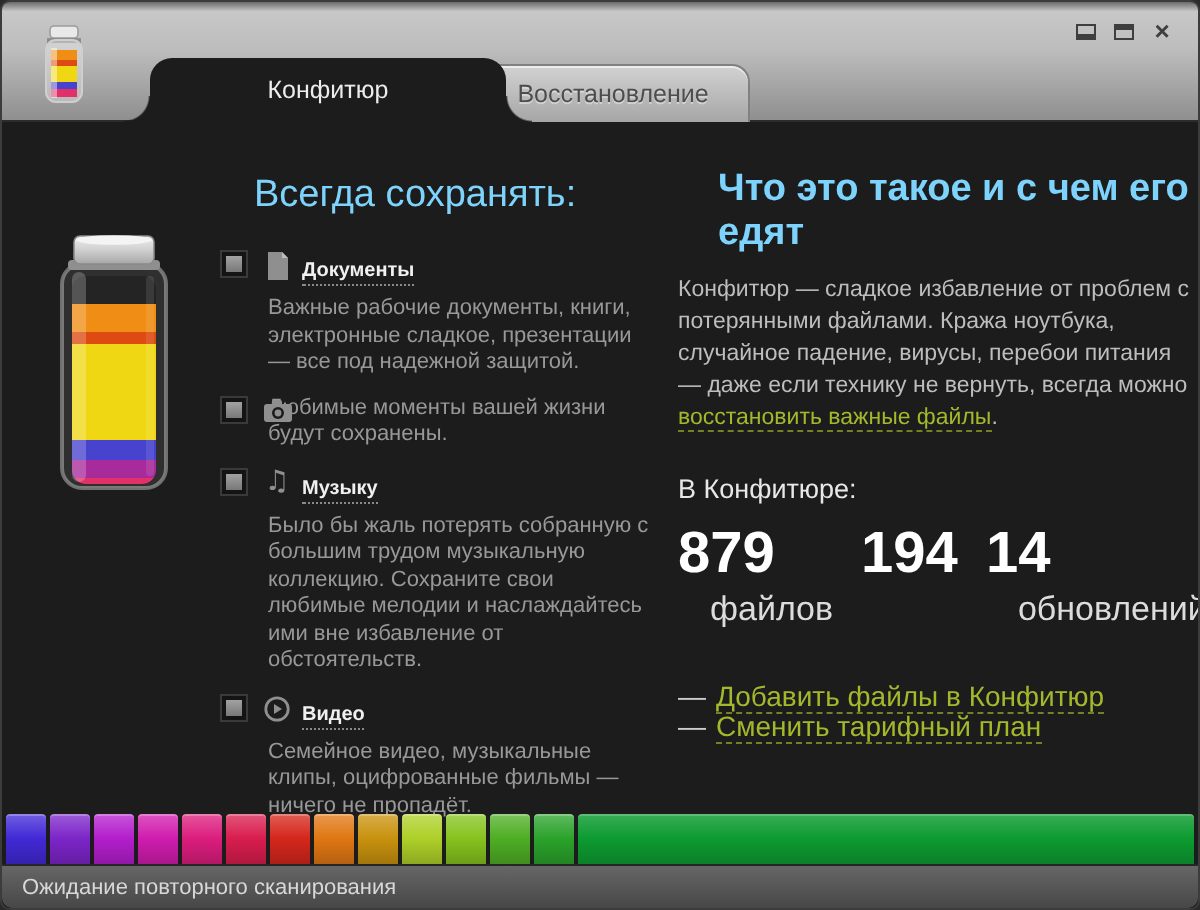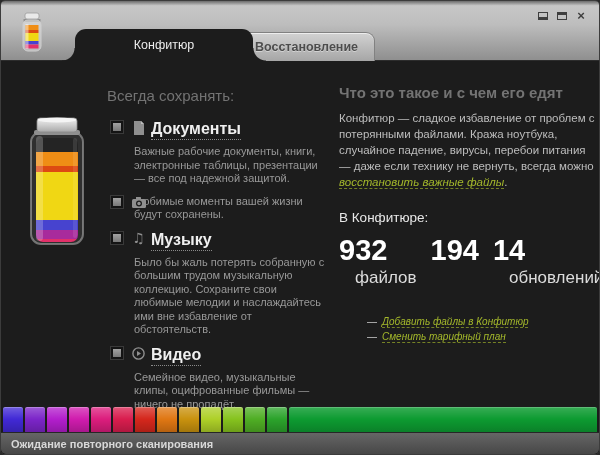--- a/index.html
+++ b/index.html
@@ -33,21 +33,20 @@
   .tab-inactive {
     position: absolute; left: 237px; top: 31px; width: 137px; height: 29px;
     background: linear-gradient(180deg, #d2d2d2, #a6a6a6);
     border: 1px solid #818181; border-bottom: none;
     border-radius: 9px 9px 0 0;
     box-shadow: inset 0 1px 0 rgba(255,255,255,.6);
     display: flex; align-items: center; justify-content: center;
     color: #4d4d4d; font-size: 12.5px;
     text-shadow: 0 1px 0 rgba(255,255,255,.4);
     cursor: pointer;
-    font-weight: bold;
   }
   .tab-active {
     position: absolute; left: 74px; top: 28px; width: 178px; height: 32px;
     background: #1c1c1c;
     border-radius: 11px 11px 0 0;
     display: flex; align-items: center; justify-content: center;
     color: #ececec; font-size: 12.5px;
     cursor: default;
   }
   .tab-active::before {
@@ -58,60 +57,59 @@
     content: ""; position: absolute; right: -13px; bottom: 0; width: 13px; height: 13px;
     background: radial-gradient(circle at 100% 0, rgba(0,0,0,0) 12px, #1c1c1c 13px);
   }
 
   
   .content { position: absolute; left: 0; top: 60px; right: 0; bottom: 0; background: #1c1c1c; }
 
   .big-jar { position: absolute; left: 27px; top: 55px; }
 
   .left-col { position: absolute; left: 106px; top: 26px; width: 215px; }
-  .section-heading { color: #737373; font-size: 15px; margin-bottom: 16px; }
+  .section-heading { color: #7dd3fc; font-size: 19px; margin-bottom: 16px; margin-left: 20px; }
 
   .save-item { position: relative; padding-left: 27px; margin-bottom: 9px; }
   .save-item .checkbox {
     position: absolute; left: 4px; top: 1px; width: 12px; height: 12px;
     background: linear-gradient(180deg, #a2a2a2, #787878);
     border: 2px solid #141414;
     box-shadow: 0 0 0 1px #3a3a3a;
     cursor: pointer;
   }
   .save-item .item-icon {
     position: absolute; left: 24px; top: 0; width: 15px; height: 15px;
     color: #8f8f8f; display: flex; align-items: center; justify-content: center;
   }
   .item-title-row { margin-left: 17px; }
   .item-title {
-    display: inline-block; color: #f0f0f0; font-size: 16px; font-weight: 700;
+    display: inline-block; color: #f0f0f0; font-size: 10px; font-weight: 700;
     border-bottom: 1px dotted #8a8a8a; padding-bottom: 1px; cursor: pointer;
   }
   .item-desc { margin-top: 5px; width: 192px; color: #989898; font-size: 11px; line-height: 13.5px; }
   .music-glyph { font-family: "DejaVu Sans", sans-serif; font-size: 14px; line-height: 15px; }
 
   .right-col { position: absolute; left: 338px; top: 23px; width: 256px; }
   .intro { margin-top: 9px; color: #bdbdbd; font-size: 11.5px; line-height: 16px; }
   .green-link {
     color: #a4b82b; text-decoration: none;
     border-bottom: 1px dashed rgba(164,184,43,.65);
     cursor: pointer;
-    font-style: italic;
   }
 
   .stats-heading { margin-top: 20px; color: #e8e8e8; font-size: 13.5px; }
   .stats-row { margin-top: 10px; display: flex; align-items: stretch; }
   .stat { padding-right: 14px; }
   .stat-value { color: #ffffff; font-size: 29px; font-weight: 700; line-height: 30px; }
   .stat-label { margin-top: 3px; color: #dcdcdc; font-size: 17px; white-space: nowrap; margin-left: 16px; }
   .stat-divider { width: 1px; background: #474747; margin: 2px 0; }
 
   .action-links { margin-top: 26px; }
-  .action-link-row { font-size: 10px; line-height: 15px; margin-left: 28px; }
+  .action-link-row { font-size: 14px; line-height: 15px; }
   .action-link-row .dash { color: #cccccc; margin-right: 5px; }
 
   
   .progress-stripe {
     position: absolute; left: 2px; right: 2px; top: 346px; height: 27px;
     display: flex; gap: 2px;
   }
   .tile {
     flex: 0 0 20px; border-radius: 2px;
     background-image: linear-gradient(180deg, rgba(255,255,255,.25), rgba(255,255,255,0) 45%, rgba(0,0,0,.22));
@@ -125,21 +123,21 @@
 
   
   .statusbar {
     position: absolute; left: 0; right: 0; bottom: 0; height: 22px;
     background: linear-gradient(180deg, #666666, #474747);
     border-top: 1px solid #262626;
     border-radius: 0 0 5px 5px;
     display: flex; align-items: center;
     padding-left: 10px;
   }
-  .status-text { color: #d8d8d8; font-size: 11px; font-weight: bold; }
+  .status-text { color: #d8d8d8; font-size: 11px; }
 </style>
 </head>
 <body>
 
 <div class="window">
 
   <div class="titlebar">
     <div class="app-jar-icon">
       <svg width="22" height="40" viewBox="0 0 22 40">
         <rect x="4" y="1" width="14" height="6" rx="2" fill="#e9e9e9" stroke="#9c9c9c" stroke-width="0.8"></rect>
@@ -211,21 +209,21 @@
 
       <div class="save-item">
         <span class="checkbox"></span>
         <span class="item-icon">
           <svg width="12" height="14" viewBox="0 0 12 14">
               <path d="M1 0 h7 l3 3 v11 h-10 z" fill="#8f8f8f"></path>
               <path d="M8 0 l3 3 h-3 z" fill="#bdbdbd"></path>
             </svg>
         </span>
         <div class="item-title-row"><span class="item-title">Документы</span></div>
-        <div class="item-desc">Важные рабочие документы, книги, электронные таблицы, презентации — все под надежной защитой.</div>
+        <div class="item-desc">Важные рабочие документы, книги, электронные сладкое, презентации — все под надежной защитой.</div>
       </div>
 
       <div class="save-item">
         <span class="checkbox"></span>
         <span class="item-icon">
           <svg width="14" height="11" viewBox="0 0 14 11">
               <rect x="0" y="2" width="14" height="9" rx="1.5" fill="#8f8f8f"></rect>
               <rect x="4" y="0" width="5" height="3" rx="1" fill="#8f8f8f"></rect>
               <circle cx="7" cy="6.5" r="3" fill="#1c1c1c"></circle>
               <circle cx="7" cy="6.5" r="1.7" fill="#8f8f8f"></circle>
@@ -257,21 +255,21 @@
     <div class="right-col">
       <div class="section-heading" style="margin-bottom:0;font-weight:bold;">Что это такое и с чем его едят</div>
       <div class="intro">
         <span>Конфитюр — сладкое избавление от проблем с потерянными файлами. Кража ноутбука, случайное падение, вирусы, перебои питания — даже если технику не вернуть, всегда можно </span><a class="green-link">восстановить важные файлы</a><span>.</span>
       </div>
 
       <div class="stats-heading">В Конфитюре:</div>
 
       <div class="stats-row">
         <div class="stat">
-          <div class="stat-value">932</div>
+          <div class="stat-value">879</div>
           <div class="stat-label">файлов</div>
         </div>
         <div class="stat-divider"></div>
         <div class="stat">
           <div class="stat-value">194</div>
         </div>
         <div class="stat-divider"></div>
         <div class="stat">
           <div class="stat-value">14</div>
           <div class="stat-label">обновлений</div>

